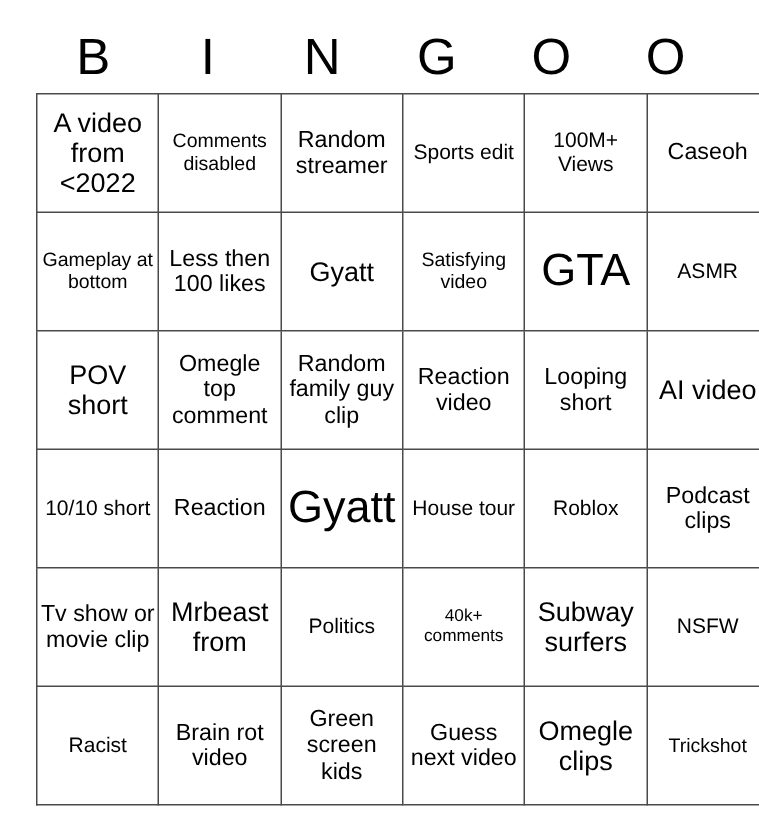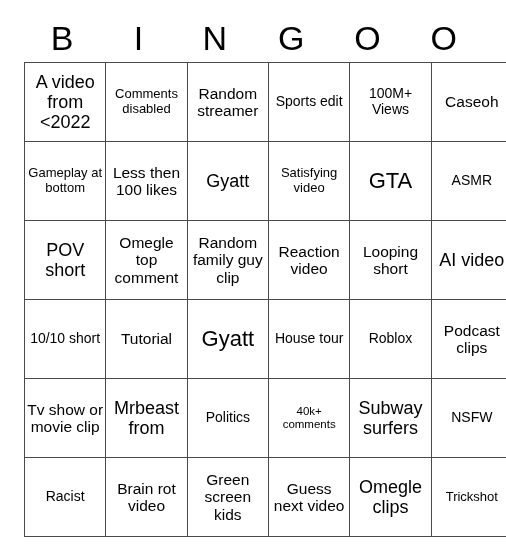--- a/index.html
+++ b/index.html
@@ -58,21 +58,21 @@
     word-wrap: break-word;
     hyphens: none;
   }
   
   .fs-xs  { font-size: 11.5px; }
   .fs-sm  { font-size: 13px; }
   .fs-md  { font-size: 15.5px; }
   .fs-lg  { font-size: 18px; }
   .fs-xl  { font-size: 14px; }
   .fs-xxl { font-size: 18px; }
-  .fs-huge{ font-size: 22px; }
+  .fs-huge{ font-size: 30px; }
 </style>
 </head>
 <body>
 
 <div id="bingo-card">
 
   <div id="header-row">
       <div class="header-letter">B</div>
       <div class="header-letter">I</div>
       <div class="header-letter">N</div>
@@ -141,21 +141,21 @@
           </td>
           <td>
             <span class="cell-text fs-xxl">AI video</span>
           </td>
         </tr>
         <tr>
           <td>
             <span class="cell-text fs-xl">10/10 short</span>
           </td>
           <td>
-            <span class="cell-text fs-md">Tutorial</span>
+            <span class="cell-text fs-md">Reaction</span>
           </td>
           <td>
             <span class="cell-text fs-huge">Gyatt</span>
           </td>
           <td>
             <span class="cell-text fs-xl">House tour</span>
           </td>
           <td>
             <span class="cell-text fs-xl">Roblox</span>
           </td>

